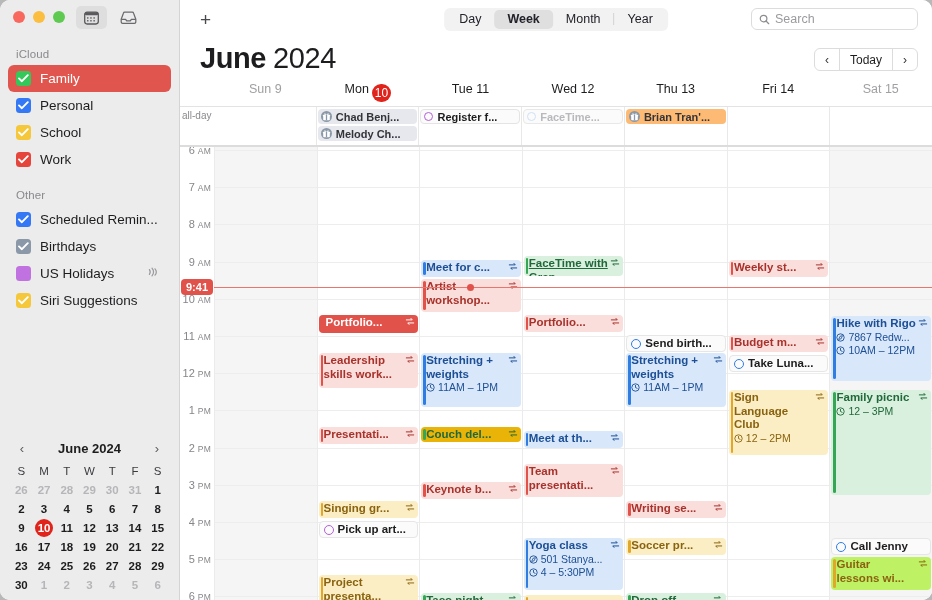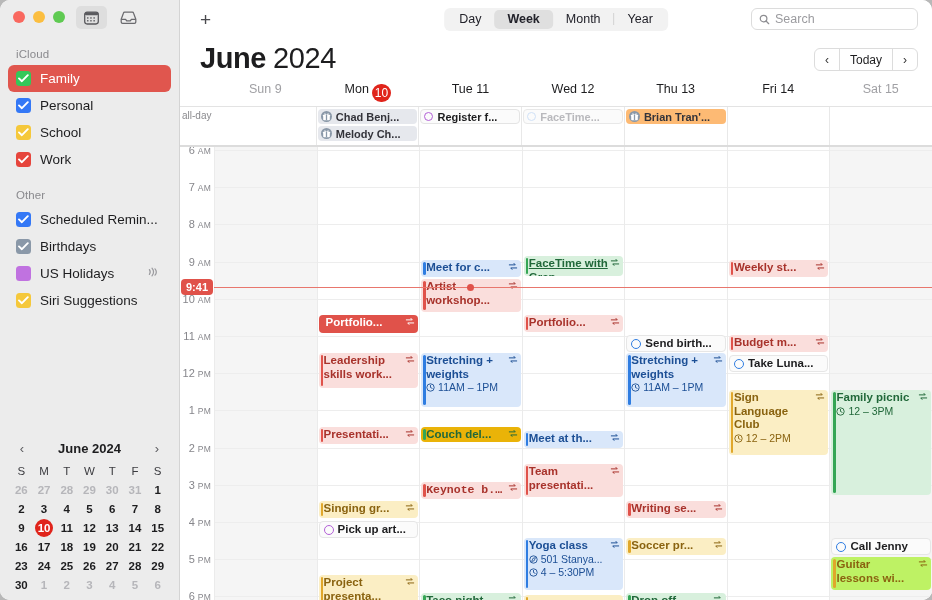--- a/index.html
+++ b/index.html
@@ -579,21 +579,21 @@
                   <path d="M5 2.7 L5 5 L6.8 5.9" fill="none" stroke="currentColor" stroke-width="1" stroke-linecap="round"></path>
                 </svg> 11AM – 1PM</span>
             </div>
             <div class="ev" style="top: 280px; height: 15px; background: #eab308; color: rgb(33, 104, 58);">
               <span class="bar" style="background:#35a655"></span>
               <span class="rep"><svg width="10" height="9" viewBox="0 0 11 10">
                   <path d="M1.4 3.2 L8 3.2 L6.6 1.6 M9.6 6.6 L3 6.6 L4.4 8.2" fill="none" stroke="currentColor" stroke-width="1.1" stroke-linecap="round" stroke-linejoin="round"></path>
                 </svg></span>
               <span class="ttl clip">Couch del...</span>
             </div>
-            <div class="ev" style="top: 335px; height: 17px; background: rgb(250, 222, 220); color: rgb(168, 50, 43); font-family: Liberation Mono, monospace;">
+            <div class="ev" style="top: 335px; height: 17px; background: rgb(250, 222, 220); color: rgb(168, 50, 43);">
               <span class="bar" style="background:#e0524a"></span>
               <span class="rep"><svg width="10" height="9" viewBox="0 0 11 10">
                   <path d="M1.4 3.2 L8 3.2 L6.6 1.6 M9.6 6.6 L3 6.6 L4.4 8.2" fill="none" stroke="currentColor" stroke-width="1.1" stroke-linecap="round" stroke-linejoin="round"></path>
                 </svg></span>
               <span class="ttl clip">Keynote b...</span>
             </div>
             <div class="ev" style="top: 446px; height: 20px; background: rgb(216, 240, 221); color: rgb(33, 104, 58);">
               <span class="bar" style="background:#35a655"></span>
               <span class="rep"><svg width="10" height="9" viewBox="0 0 11 10">
                   <path d="M1.4 3.2 L8 3.2 L6.6 1.6 M9.6 6.6 L3 6.6 L4.4 8.2" fill="none" stroke="currentColor" stroke-width="1.1" stroke-linecap="round" stroke-linejoin="round"></path>
@@ -765,20 +765,35 @@
             <div class="hline" style="top: 114.6px;"></div>
             <div class="hline" style="top: 151.8px;"></div>
             <div class="hline" style="top: 189px;"></div>
             <div class="hline" style="top: 226.2px;"></div>
             <div class="hline" style="top: 263.4px;"></div>
             <div class="hline" style="top: 300.6px;"></div>
             <div class="hline" style="top: 337.8px;"></div>
             <div class="hline" style="top: 375px;"></div>
             <div class="hline" style="top: 412.2px;"></div>
             <div class="hline" style="top: 449.4px;"></div>
+            <div class="ev" style="top: 169px; height: 65px; background: rgb(217, 231, 250); color: rgb(28, 79, 149);">
+              <span class="bar" style="background:#2f7de1"></span>
+              <span class="rep"><svg width="10" height="9" viewBox="0 0 11 10">
+                  <path d="M1.4 3.2 L8 3.2 L6.6 1.6 M9.6 6.6 L3 6.6 L4.4 8.2" fill="none" stroke="currentColor" stroke-width="1.1" stroke-linecap="round" stroke-linejoin="round"></path>
+                </svg></span>
+              <span class="ttl">Hike with Rigo</span>
+              <span class="meta"><svg width="9" height="9" viewBox="0 0 10 10" style="vertical-align:-1px">
+                  <circle cx="5" cy="5" r="4.1" fill="none" stroke="currentColor" stroke-width="1"></circle>
+                  <path d="M7.2 2.9 L5.7 6.4 L2.9 7.2 L4.4 3.7 Z" fill="none" stroke="currentColor" stroke-width="0.9" stroke-linejoin="round"></path>
+                </svg> 7867 Redw...</span>
+              <span class="meta"><svg width="9" height="9" viewBox="0 0 10 10" style="vertical-align:-1px">
+                  <circle cx="5" cy="5" r="4.1" fill="none" stroke="currentColor" stroke-width="1"></circle>
+                  <path d="M5 2.7 L5 5 L6.8 5.9" fill="none" stroke="currentColor" stroke-width="1" stroke-linecap="round"></path>
+                </svg> 10AM – 12PM</span>
+            </div>
             <div class="ev" style="top: 243px; height: 105px; background: rgb(216, 240, 221); color: rgb(33, 104, 58);">
               <span class="bar" style="background:#35a655"></span>
               <span class="rep"><svg width="10" height="9" viewBox="0 0 11 10">
                   <path d="M1.4 3.2 L8 3.2 L6.6 1.6 M9.6 6.6 L3 6.6 L4.4 8.2" fill="none" stroke="currentColor" stroke-width="1.1" stroke-linecap="round" stroke-linejoin="round"></path>
                 </svg></span>
               <span class="ttl">Family picnic</span>
               <span class="meta"><svg width="9" height="9" viewBox="0 0 10 10" style="vertical-align:-1px">
                   <circle cx="5" cy="5" r="4.1" fill="none" stroke="currentColor" stroke-width="1"></circle>
                   <path d="M5 2.7 L5 5 L6.8 5.9" fill="none" stroke="currentColor" stroke-width="1" stroke-linecap="round"></path>
                 </svg> 12 – 3PM</span>

